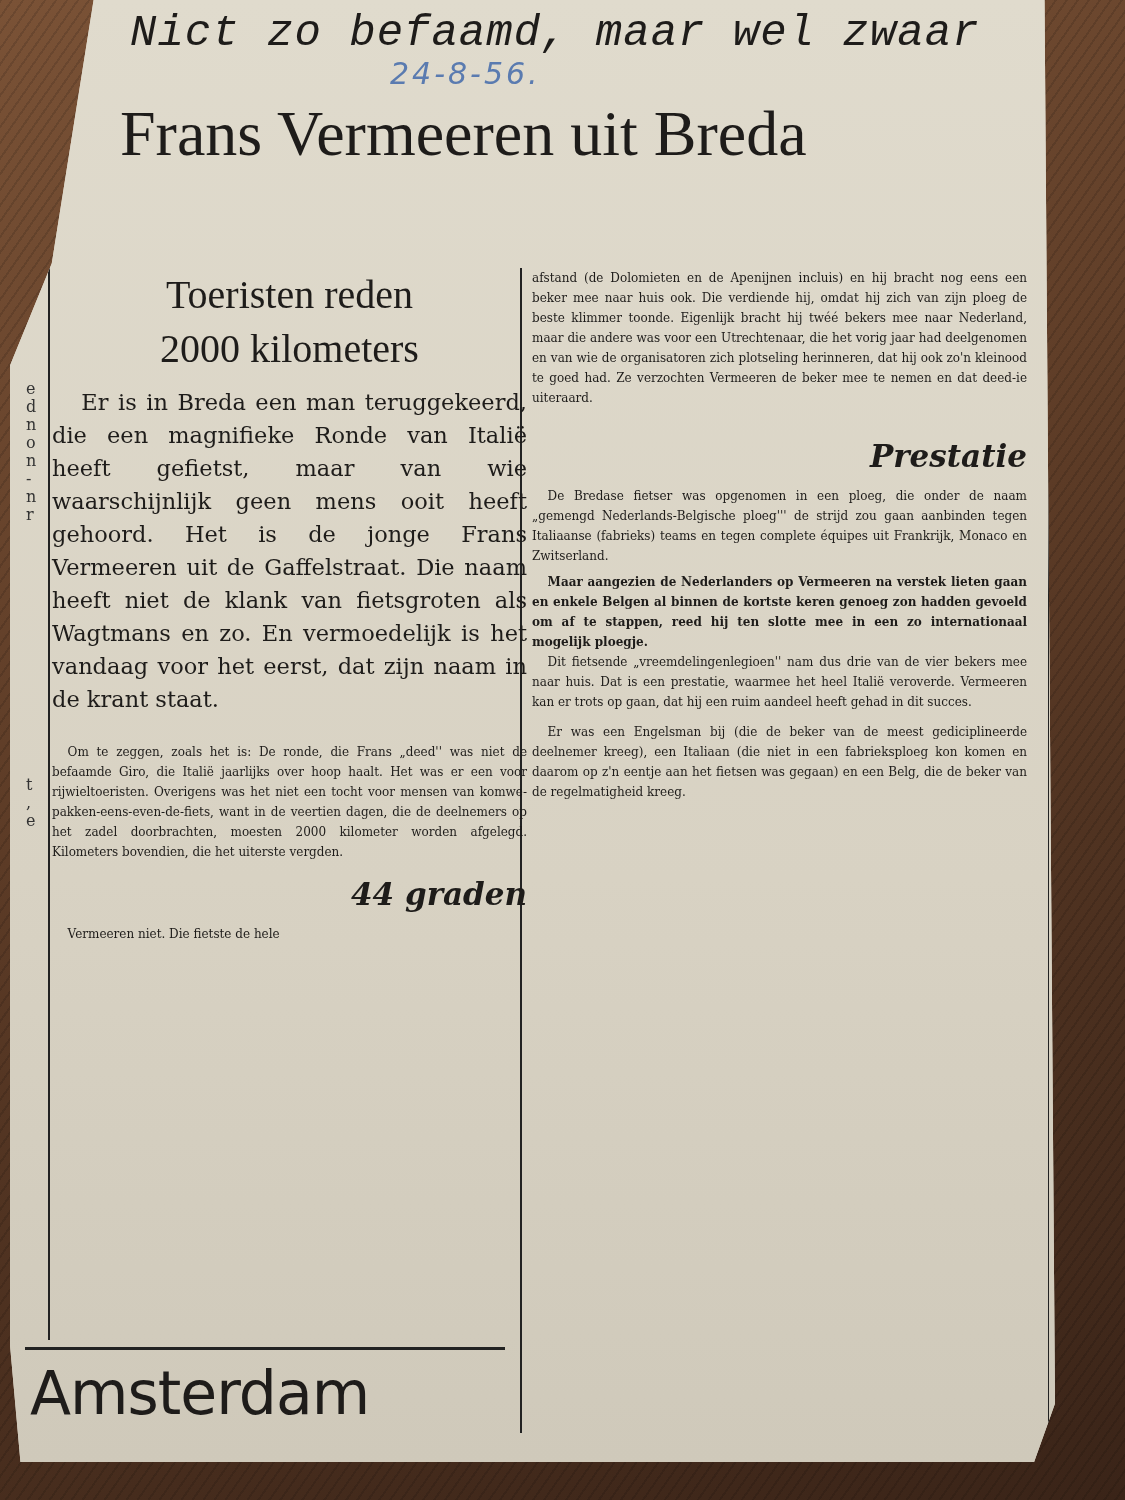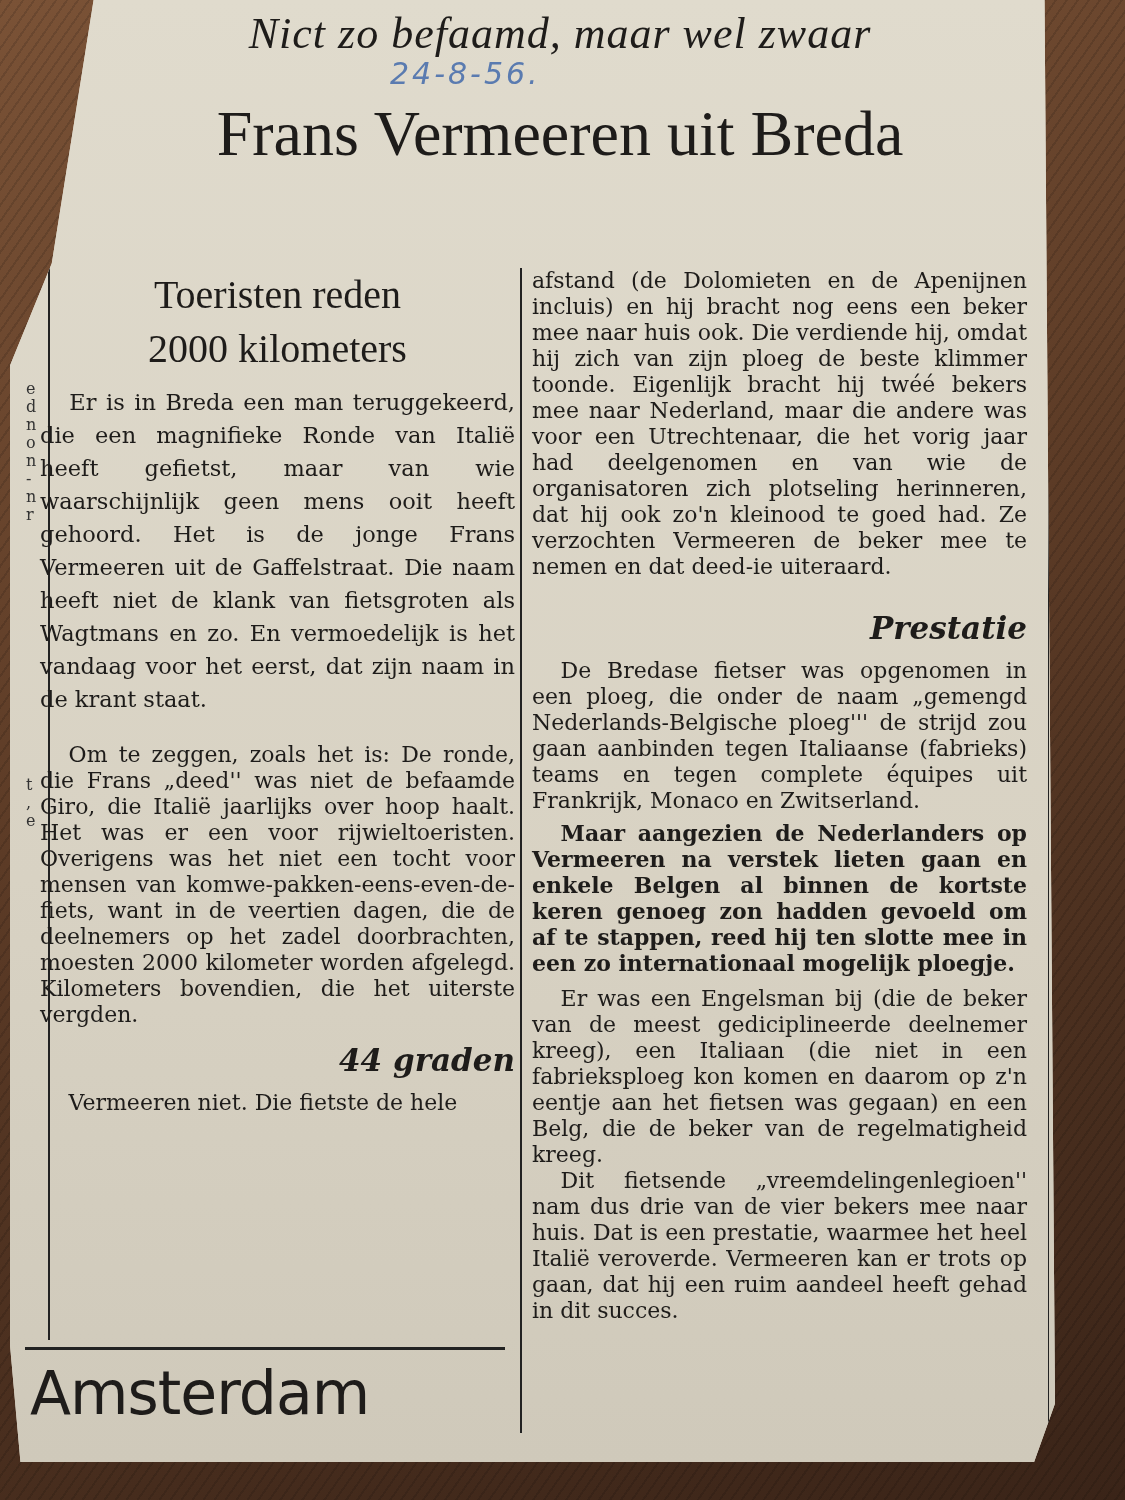--- a/index.html
+++ b/index.html
@@ -12,40 +12,40 @@
       font-family: "DejaVu Serif", serif;
     }
     .clipping {
       position: absolute; left: 10px; top: 0; width: 1045px; height: 1462px;
       background: #dcd6c8;
       background-image: linear-gradient(180deg, #e0dbcd 0%, #d8d2c3 60%, #cfc9ba 100%);
       clip-path: polygon(8% 0, 99% 0, 100% 96%, 98% 100%, 1% 100%, 0 92%, 0 25%, 4% 18%);
       color: #1e1c1a;
     }
     .kicker {
-      position: absolute; left: 120px; top: 8px; width: 860px; text-align: center;
-      font-family: Liberation Serif, serif; font-style: italic;
+      position: absolute; left: 120px; top: 8px; width: 860px; 
+      font-family: Liberation Mono, monospace; font-style: italic;
       font-size: 44px; letter-spacing: 1px;
     }
     .handdate {
       position: absolute; left: 368px; top: 56px; font-family: "DejaVu Sans", sans-serif;
       font-style: italic; font-size: 30px; color: #5a7bb0; letter-spacing: 3px; margin-left: 12px;
     }
     .headline {
-      position: absolute; left: 110px; top: 98px; width: 880px; text-align: center;
+      position: absolute; left: 110px; top: 98px; width: 880px; 
       font-family: "Liberation Serif", serif; font-size: 64px; line-height: 72px;
       font-weight: normal;
     }
     .col-rule { position: absolute; background: #222; width: 2px; }
     .col {
       position: absolute; font-family: "DejaVu Serif", serif; text-align: justify;
     }
     .col p { margin: 0; text-indent: 1.3em; }
     .col .lead { font-size: 22.5px; line-height: 33px; }
-    .col .body { font-size: 22px; line-height: 26px; }
+    .col .body { font-size: 12px; line-height: 20px; }
     .col .bold { font-weight: bold; }
     .subhead {
       font-family: "Liberation Serif", serif; font-size: 40px; line-height: 54px;
       text-align: center; margin-bottom: 10px;
     }
     .crosshead {
       font-family: "DejaVu Serif", serif; font-style: italic; font-weight: bold;
       font-size: 31px; text-align: right; margin: 14px 0 12px;
     }
     .bottom-rule { position: absolute; left: 15px; top: 1347px; width: 480px; height: 3px; background: #222; }
@@ -70,35 +70,35 @@
     <span>Frans Vermeeren uit Breda</span><br>
   </h1>
 
   <div class="margin-frag" style="top:380px;">e d n o n - n r</div>
   <div class="margin-frag" style="top:776px;">t , e</div>
 
   <div class="col-rule" style="left:38px; top:260px; height:1080px;"></div>
   <div class="col-rule" style="left:510px; top:268px; height:1165px;"></div>
   <div class="col-rule" style="left:1038px; top:0; height:1440px; width:1px;"></div>
 
-  <div class="col" style="left:30px; top:268px; width:475px;">
+  <div class="col" style="left:42px; top:268px; width:475px;">
     <div class="subhead">
       <span>Toeristen reden</span><br>
       <span>2000 kilometers</span>
     </div>
     <p class="lead">Er is in Breda een man teruggekeerd, die een magnifieke Ronde van Italië heeft gefietst, maar van wie waarschijnlijk geen mens ooit heeft gehoord. Het is de jonge Frans Vermeeren uit de Gaffelstraat. Die naam heeft niet de klank van fietsgroten als Wagtmans en zo. En vermoedelijk is het vandaag voor het eerst, dat zijn naam in de krant staat.</p>
     <p class="body" style="margin-top:26px;">Om te zeggen, zoals het is: De ronde, die Frans „deed'' was niet de befaamde Giro, die Italië jaarlijks over hoop haalt. Het was er een voor rijwieltoeristen. Overigens was het niet een tocht voor mensen van komwe-pakken-eens-even-de-fiets, want in de veertien dagen, die de deelnemers op het zadel doorbrachten, moesten 2000 kilometer worden afgelegd. Kilometers bovendien, die het uiterste vergden.</p>
     <div class="crosshead">44 graden</div>
     <p class="body">Vermeeren niet. Die fietste de hele</p>
   </div>
 
   <div class="col" style="left:522px; top:268px; width:495px;">
     <p class="body" style="text-indent:0;">afstand (de Dolomieten en de Apenijnen incluis) en hij bracht nog eens een beker mee naar huis ook. Die verdiende hij, omdat hij zich van zijn ploeg de beste klimmer toonde. Eigenlijk bracht hij twéé bekers mee naar Nederland, maar die andere was voor een Utrechtenaar, die het vorig jaar had deelgenomen en van wie de organisatoren zich plotseling herinneren, dat hij ook zo'n kleinood te goed had. Ze verzochten Vermeeren de beker mee te nemen en dat deed-ie uiteraard.</p>
     <div class="crosshead" style="margin-top:30px;">Prestatie</div>
     <p class="body">De Bredase fietser was opgenomen in een ploeg, die onder de naam „gemengd Nederlands-Belgische ploeg''' de strijd zou gaan aanbinden tegen Italiaanse (fabrieks) teams en tegen complete équipes uit Frankrijk, Monaco en Zwitserland.</p>
     <p class="body bold" style="margin-top:6px;">Maar aangezien de Nederlanders op Vermeeren na verstek lieten gaan en enkele Belgen al binnen de kortste keren genoeg zon hadden gevoeld om af te stappen, reed hij ten slotte mee in een zo internationaal mogelijk ploegje.</p>
+    <p class="body">Dit fietsende „vreemdelingenlegioen'' nam dus drie van de vier bekers mee naar huis. Dat is een prestatie, waarmee het heel Italië veroverde. Vermeeren kan er trots op gaan, dat hij een ruim aandeel heeft gehad in dit succes.</p>
     <p class="body" style="margin-top:10px;">Er was een Engelsman bij (die de beker van de meest gediciplineerde deelnemer kreeg), een Italiaan (die niet in een fabrieksploeg kon komen en daarom op z'n eentje aan het fietsen was gegaan) en een Belg, die de beker van de regelmatigheid kreeg.</p>
-    <p class="body">Dit fietsende „vreemdelingenlegioen'' nam dus drie van de vier bekers mee naar huis. Dat is een prestatie, waarmee het heel Italië veroverde. Vermeeren kan er trots op gaan, dat hij een ruim aandeel heeft gehad in dit succes.</p>
   </div>
 
   <div class="bottom-rule"></div>
   <div class="masthead">Amsterdam</div>
 </div>
 
 </body></html>

